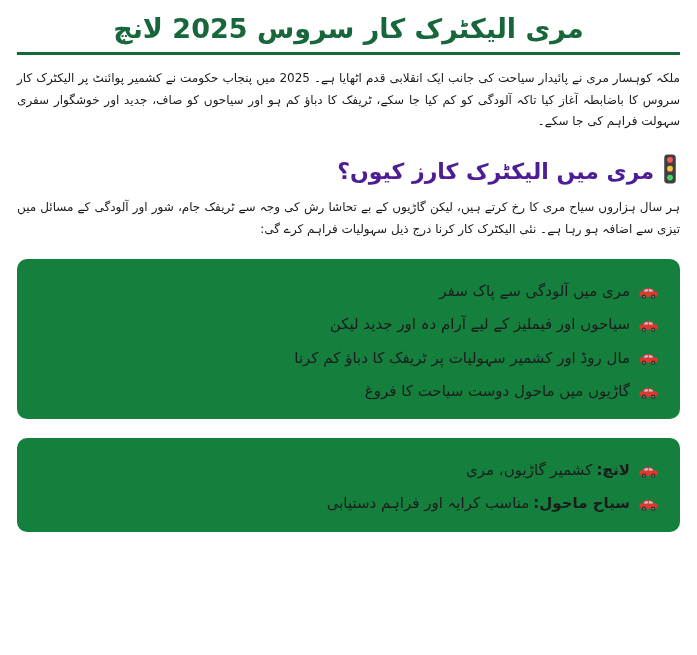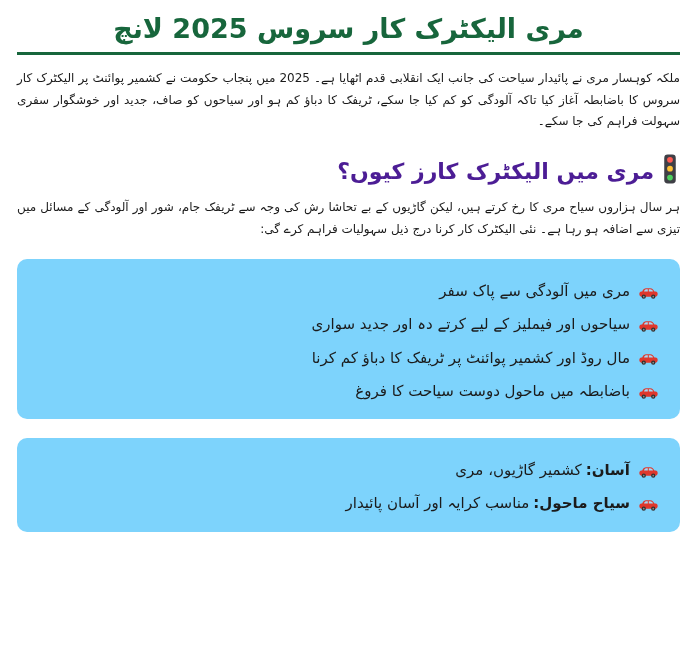--- a/index.html
+++ b/index.html
@@ -42,21 +42,21 @@
     align-items:flex-end;
     gap:9px;
     font-size:22px;
     font-weight:bold;
     color:#4c1d95;
   }
   .section-heading .icon{flex:0 0 auto;display:inline-flex;}
   
   .green-box{
     margin:19px 17px 0 17px;
-    background:#7dd3fc;
+    background:#15803d;
     border-radius:10px;
     padding:21px 22px 16px 22px;
   }
   .item-list{
     list-style:none;margin:0;padding:0;
     direction:rtl;
   }
   .item-list li{
     display:flex;
     align-items:center;
@@ -117,85 +117,85 @@
             <path d="M4 7 C4.8 2.9 7 2 9.6 2 L14 2 C17.1 2 18.8 4.2 19.7 7 Z" fill="#df382d"></path>
             <rect x="0.5" y="6" width="23" height="6.6" rx="2.6" fill="#df382d"></rect>
             <path d="M6.3 6 C6.9 3.9 8.1 3.3 9.9 3.3 L11.1 3.3 L11.1 6 Z" fill="#a8d8f4"></path>
             <path d="M12.4 3.3 L14 3.3 C16 3.3 17.2 4.6 17.7 6 L12.4 6 Z" fill="#a8d8f4"></path>
             <circle cx="6" cy="12.6" r="2.7" fill="#35302f"></circle>
               <circle cx="6" cy="12.6" r="1.1" fill="#8d8d8d"></circle>
             <circle cx="18" cy="12.6" r="2.7" fill="#35302f"></circle>
               <circle cx="18" cy="12.6" r="1.1" fill="#8d8d8d"></circle>
           </svg>
         </span>
-        <span>سیاحوں اور فیملیز کے لیے کرتے دہ اور جدید سواری</span>
-      </li>
-      <li>
-        <span class="bullet-icon">
-          <svg width="19" height="14" viewBox="0 0 24 16">
-            <path d="M4 7 C4.8 2.9 7 2 9.6 2 L14 2 C17.1 2 18.8 4.2 19.7 7 Z" fill="#df382d"></path>
-            <rect x="0.5" y="6" width="23" height="6.6" rx="2.6" fill="#df382d"></rect>
-            <path d="M6.3 6 C6.9 3.9 8.1 3.3 9.9 3.3 L11.1 3.3 L11.1 6 Z" fill="#a8d8f4"></path>
-            <path d="M12.4 3.3 L14 3.3 C16 3.3 17.2 4.6 17.7 6 L12.4 6 Z" fill="#a8d8f4"></path>
-            <circle cx="6" cy="12.6" r="2.7" fill="#35302f"></circle>
-              <circle cx="6" cy="12.6" r="1.1" fill="#8d8d8d"></circle>
-            <circle cx="18" cy="12.6" r="2.7" fill="#35302f"></circle>
-              <circle cx="18" cy="12.6" r="1.1" fill="#8d8d8d"></circle>
-          </svg>
-        </span>
-        <span>مال روڈ اور کشمیر پوائنٹ پر ٹریفک کا دباؤ کم کرنا</span>
-      </li>
-      <li>
-        <span class="bullet-icon">
-          <svg width="19" height="14" viewBox="0 0 24 16">
-            <path d="M4 7 C4.8 2.9 7 2 9.6 2 L14 2 C17.1 2 18.8 4.2 19.7 7 Z" fill="#df382d"></path>
-            <rect x="0.5" y="6" width="23" height="6.6" rx="2.6" fill="#df382d"></rect>
-            <path d="M6.3 6 C6.9 3.9 8.1 3.3 9.9 3.3 L11.1 3.3 L11.1 6 Z" fill="#a8d8f4"></path>
-            <path d="M12.4 3.3 L14 3.3 C16 3.3 17.2 4.6 17.7 6 L12.4 6 Z" fill="#a8d8f4"></path>
-            <circle cx="6" cy="12.6" r="2.7" fill="#35302f"></circle>
-              <circle cx="6" cy="12.6" r="1.1" fill="#8d8d8d"></circle>
-            <circle cx="18" cy="12.6" r="2.7" fill="#35302f"></circle>
-              <circle cx="18" cy="12.6" r="1.1" fill="#8d8d8d"></circle>
-          </svg>
-        </span>
-        <span>باضابطہ میں ماحول دوست سیاحت کا فروغ</span>
+        <span>سیاحوں اور فیملیز کے لیے آرام دہ اور جدید لیکن</span>
+      </li>
+      <li>
+        <span class="bullet-icon">
+          <svg width="19" height="14" viewBox="0 0 24 16">
+            <path d="M4 7 C4.8 2.9 7 2 9.6 2 L14 2 C17.1 2 18.8 4.2 19.7 7 Z" fill="#df382d"></path>
+            <rect x="0.5" y="6" width="23" height="6.6" rx="2.6" fill="#df382d"></rect>
+            <path d="M6.3 6 C6.9 3.9 8.1 3.3 9.9 3.3 L11.1 3.3 L11.1 6 Z" fill="#a8d8f4"></path>
+            <path d="M12.4 3.3 L14 3.3 C16 3.3 17.2 4.6 17.7 6 L12.4 6 Z" fill="#a8d8f4"></path>
+            <circle cx="6" cy="12.6" r="2.7" fill="#35302f"></circle>
+              <circle cx="6" cy="12.6" r="1.1" fill="#8d8d8d"></circle>
+            <circle cx="18" cy="12.6" r="2.7" fill="#35302f"></circle>
+              <circle cx="18" cy="12.6" r="1.1" fill="#8d8d8d"></circle>
+          </svg>
+        </span>
+        <span>مال روڈ اور کشمیر سہولیات پر ٹریفک کا دباؤ کم کرنا</span>
+      </li>
+      <li>
+        <span class="bullet-icon">
+          <svg width="19" height="14" viewBox="0 0 24 16">
+            <path d="M4 7 C4.8 2.9 7 2 9.6 2 L14 2 C17.1 2 18.8 4.2 19.7 7 Z" fill="#df382d"></path>
+            <rect x="0.5" y="6" width="23" height="6.6" rx="2.6" fill="#df382d"></rect>
+            <path d="M6.3 6 C6.9 3.9 8.1 3.3 9.9 3.3 L11.1 3.3 L11.1 6 Z" fill="#a8d8f4"></path>
+            <path d="M12.4 3.3 L14 3.3 C16 3.3 17.2 4.6 17.7 6 L12.4 6 Z" fill="#a8d8f4"></path>
+            <circle cx="6" cy="12.6" r="2.7" fill="#35302f"></circle>
+              <circle cx="6" cy="12.6" r="1.1" fill="#8d8d8d"></circle>
+            <circle cx="18" cy="12.6" r="2.7" fill="#35302f"></circle>
+              <circle cx="18" cy="12.6" r="1.1" fill="#8d8d8d"></circle>
+          </svg>
+        </span>
+        <span>گاڑیوں میں ماحول دوست سیاحت کا فروغ</span>
       </li>
     </ul>
   </div>
 
 
   <div class="green-box">
     <ul class="item-list">
       <li>
         <span class="bullet-icon">
           <svg width="19" height="14" viewBox="0 0 24 16">
             <path d="M4 7 C4.8 2.9 7 2 9.6 2 L14 2 C17.1 2 18.8 4.2 19.7 7 Z" fill="#df382d"></path>
             <rect x="0.5" y="6" width="23" height="6.6" rx="2.6" fill="#df382d"></rect>
             <path d="M6.3 6 C6.9 3.9 8.1 3.3 9.9 3.3 L11.1 3.3 L11.1 6 Z" fill="#a8d8f4"></path>
             <path d="M12.4 3.3 L14 3.3 C16 3.3 17.2 4.6 17.7 6 L12.4 6 Z" fill="#a8d8f4"></path>
             <circle cx="6" cy="12.6" r="2.7" fill="#35302f"></circle>
               <circle cx="6" cy="12.6" r="1.1" fill="#8d8d8d"></circle>
             <circle cx="18" cy="12.6" r="2.7" fill="#35302f"></circle>
               <circle cx="18" cy="12.6" r="1.1" fill="#8d8d8d"></circle>
           </svg>
         </span>
-        <span><span class="feature-label">آسان:</span><span>کشمیر گاڑیوں، مری</span></span>
-      </li>
-      <li>
-        <span class="bullet-icon">
-          <svg width="19" height="14" viewBox="0 0 24 16">
-            <path d="M4 7 C4.8 2.9 7 2 9.6 2 L14 2 C17.1 2 18.8 4.2 19.7 7 Z" fill="#df382d"></path>
-            <rect x="0.5" y="6" width="23" height="6.6" rx="2.6" fill="#df382d"></rect>
-            <path d="M6.3 6 C6.9 3.9 8.1 3.3 9.9 3.3 L11.1 3.3 L11.1 6 Z" fill="#a8d8f4"></path>
-            <path d="M12.4 3.3 L14 3.3 C16 3.3 17.2 4.6 17.7 6 L12.4 6 Z" fill="#a8d8f4"></path>
-            <circle cx="6" cy="12.6" r="2.7" fill="#35302f"></circle>
-              <circle cx="6" cy="12.6" r="1.1" fill="#8d8d8d"></circle>
-            <circle cx="18" cy="12.6" r="2.7" fill="#35302f"></circle>
-              <circle cx="18" cy="12.6" r="1.1" fill="#8d8d8d"></circle>
-          </svg>
-        </span>
-        <span><span class="feature-label">سیاح ماحول:</span><span>مناسب کرایہ اور آسان پائیدار</span></span>
+        <span><span class="feature-label">لانچ:</span><span>کشمیر گاڑیوں، مری</span></span>
+      </li>
+      <li>
+        <span class="bullet-icon">
+          <svg width="19" height="14" viewBox="0 0 24 16">
+            <path d="M4 7 C4.8 2.9 7 2 9.6 2 L14 2 C17.1 2 18.8 4.2 19.7 7 Z" fill="#df382d"></path>
+            <rect x="0.5" y="6" width="23" height="6.6" rx="2.6" fill="#df382d"></rect>
+            <path d="M6.3 6 C6.9 3.9 8.1 3.3 9.9 3.3 L11.1 3.3 L11.1 6 Z" fill="#a8d8f4"></path>
+            <path d="M12.4 3.3 L14 3.3 C16 3.3 17.2 4.6 17.7 6 L12.4 6 Z" fill="#a8d8f4"></path>
+            <circle cx="6" cy="12.6" r="2.7" fill="#35302f"></circle>
+              <circle cx="6" cy="12.6" r="1.1" fill="#8d8d8d"></circle>
+            <circle cx="18" cy="12.6" r="2.7" fill="#35302f"></circle>
+              <circle cx="18" cy="12.6" r="1.1" fill="#8d8d8d"></circle>
+          </svg>
+        </span>
+        <span><span class="feature-label">سیاح ماحول:</span><span>مناسب کرایہ اور فراہم دستیابی</span></span>
       </li>
 
     </ul>
   </div>
 
 </div>
 
 </body></html>

